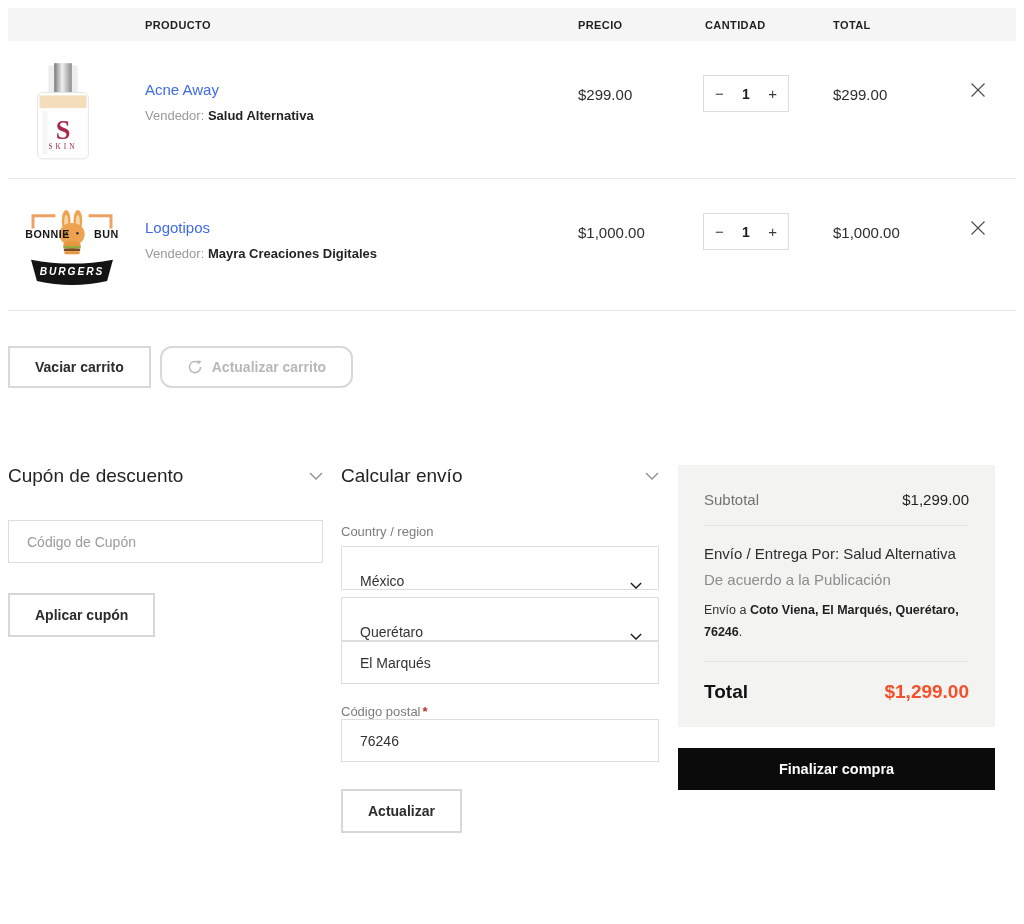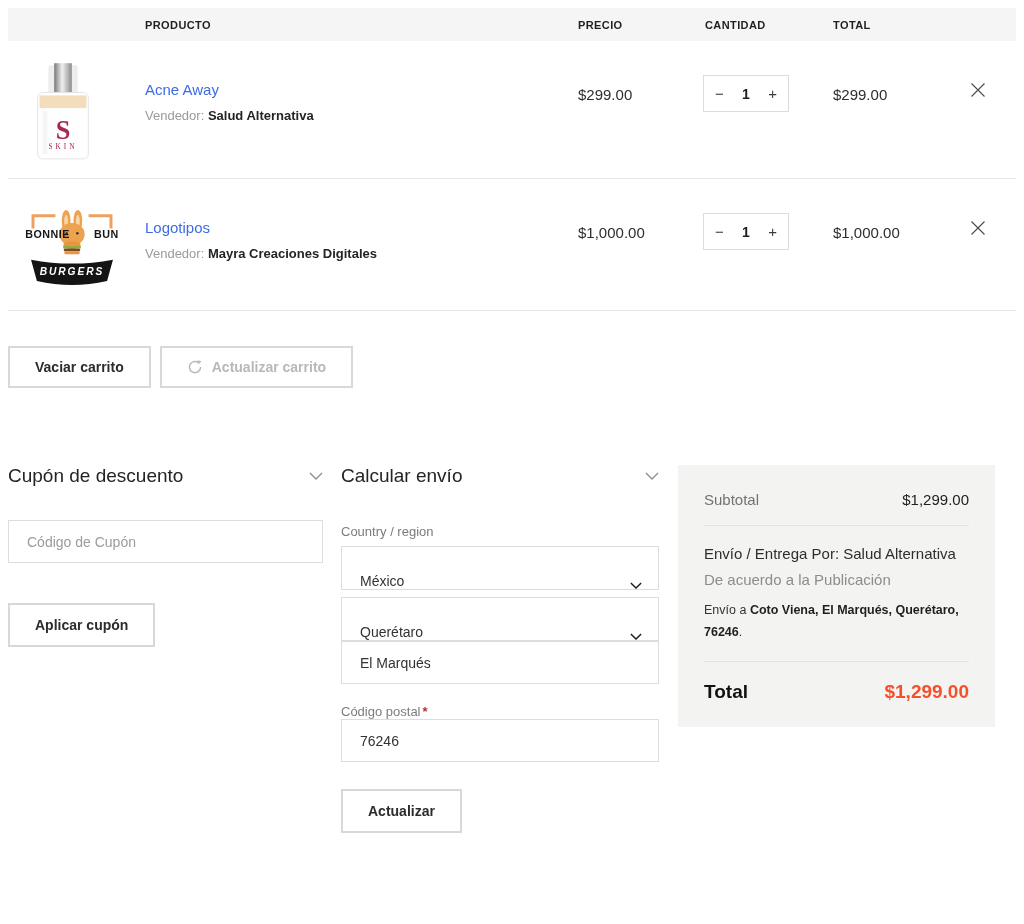--- a/index.html
+++ b/index.html
@@ -55,41 +55,41 @@
   .btn { font-size: 14px; font-weight: 700; cursor: pointer; display: inline-flex; align-items: center; justify-content: center; }
   .btn-black {
     background: #0b0b0b; color: #fff; border: none;
     height: 42px; padding: 0 26px; gap: 12px;
   }
   .btn-outline {
     background: #fff; color: #2c2c2c;
     border: 2px solid #d8d8d8;
     height: 42px; padding: 0 25px;
   }
-  .btn-disabled { color: #b8b8b8; gap: 9px; cursor: default; }
+  .btn-disabled { color: #b8b8b8; gap: 9px; cursor: default; border-radius: 12px; }
   .actions-right { display: flex; gap: 9px; }
 
   
   .bottom { display: flex; margin-top: 77px; gap: 18px; }
   .col-1 { width: 315px; }
   .col-2 { width: 318px; }
   .col-3 { width: 317px; margin-left: 1px; }
   .section-head { display: flex; justify-content: space-between; align-items: center; cursor: pointer; }
   .section-title { font-size: 19px; color: #242424; font-weight: 400; }
 
   .text-input {
     width: 100%; height: 43px;
     border: 1px solid #ddd; background: #fff;
     padding: 0 18px; font-size: 14px; color: #333;
     font-family: "Liberation Sans", "DejaVu Sans", sans-serif;
     outline: none;
   }
   .text-input::placeholder { color: #9b9b9b; opacity: 1; }
   .coupon-input { margin-top: 33px; }
-  .apply-btn { margin-top: 40px; padding: 16px 25px; height: 44px; }
+  .apply-btn { margin-top: 30px; padding: 16px 25px; height: 44px; }
 
   .field-label { margin-top: 20px; font-size: 13px; color: #7c7c7c; }
   .field-label.first { margin-top: 37px; }
   .req { color: #b8332a; font-weight: 700; margin-left: 2px; }
   .select-box {
     margin-top: 7px; height: 44px;
     border: 1px solid #ddd; background: #fff;
     display: flex; align-items: flex-end; justify-content: space-between;
     padding: 0 16px 0 18px;
     font-size: 14px; color: #333; cursor: pointer;
@@ -300,16 +300,17 @@
         <div class="ship-method">De acuerdo a la Publicación</div>
         <div class="ship-to">
           <span>Envío a </span><b>Coto Viena, El Marqués, Querétaro, 76246</b><span>.</span>
         </div>
         <hr class="tot-div">
         <div class="tot-row">
           <span class="total-label">Total</span>
           <span class="total-value">$1,299.00</span>
         </div>
       </div>
+      <button class="btn btn-black checkout-btn">Finalizar compra</button>
     </div>
 
   </div>
 </div>
 
 </body></html>

